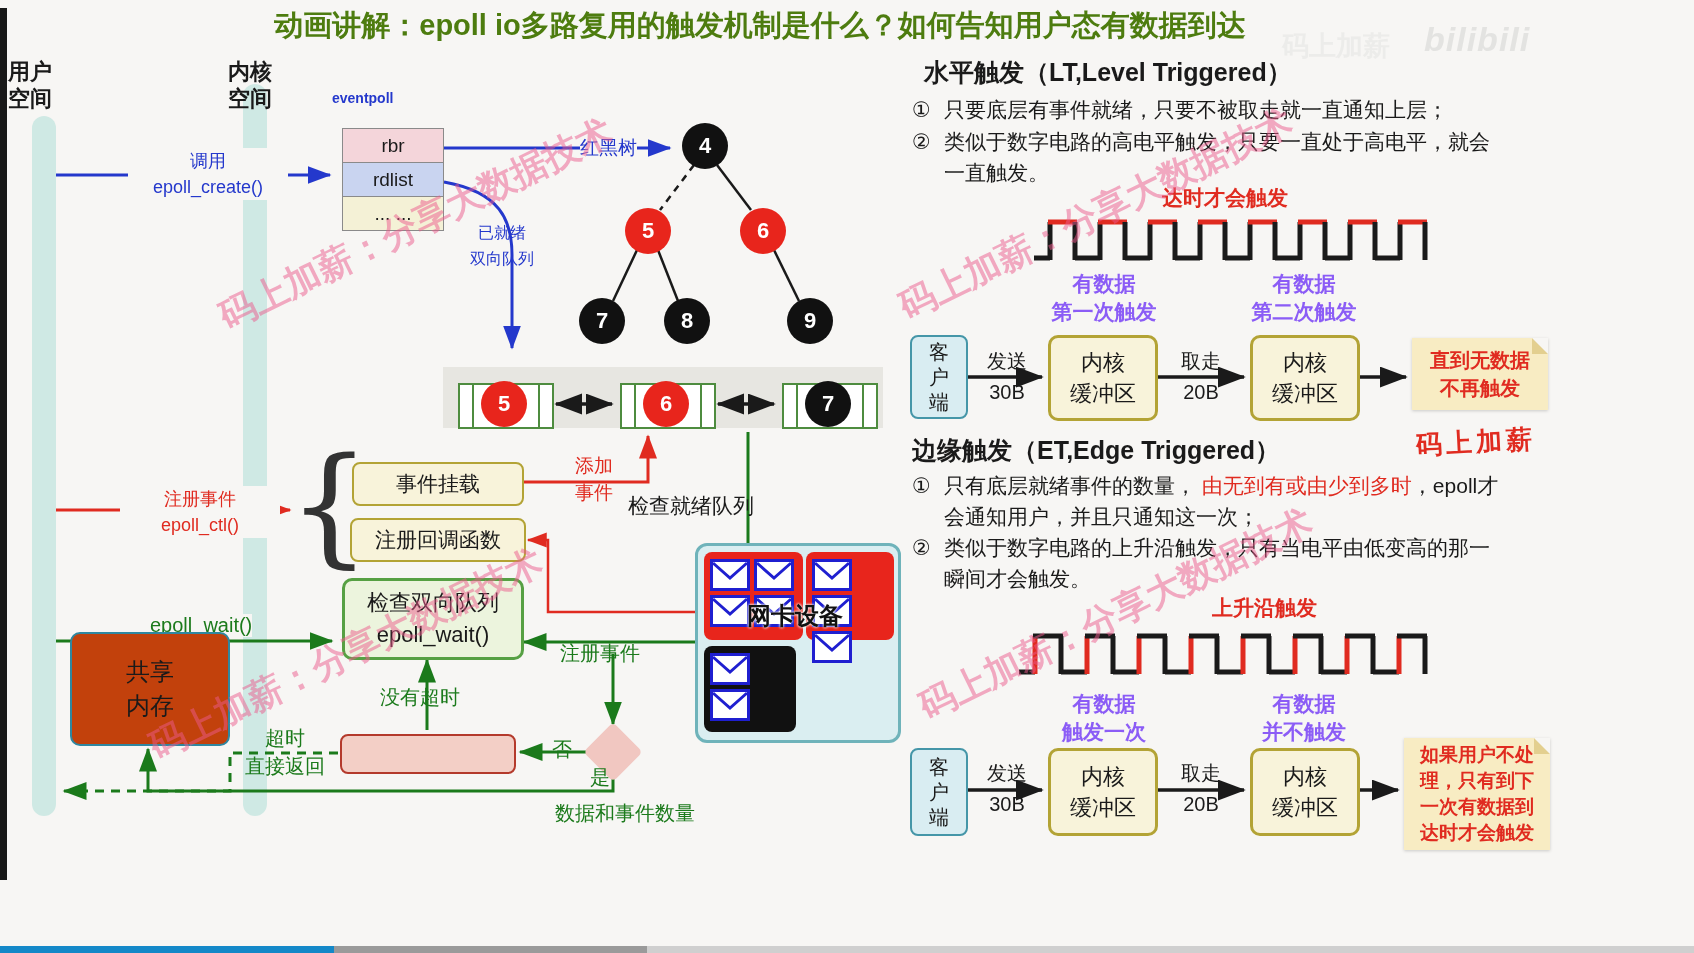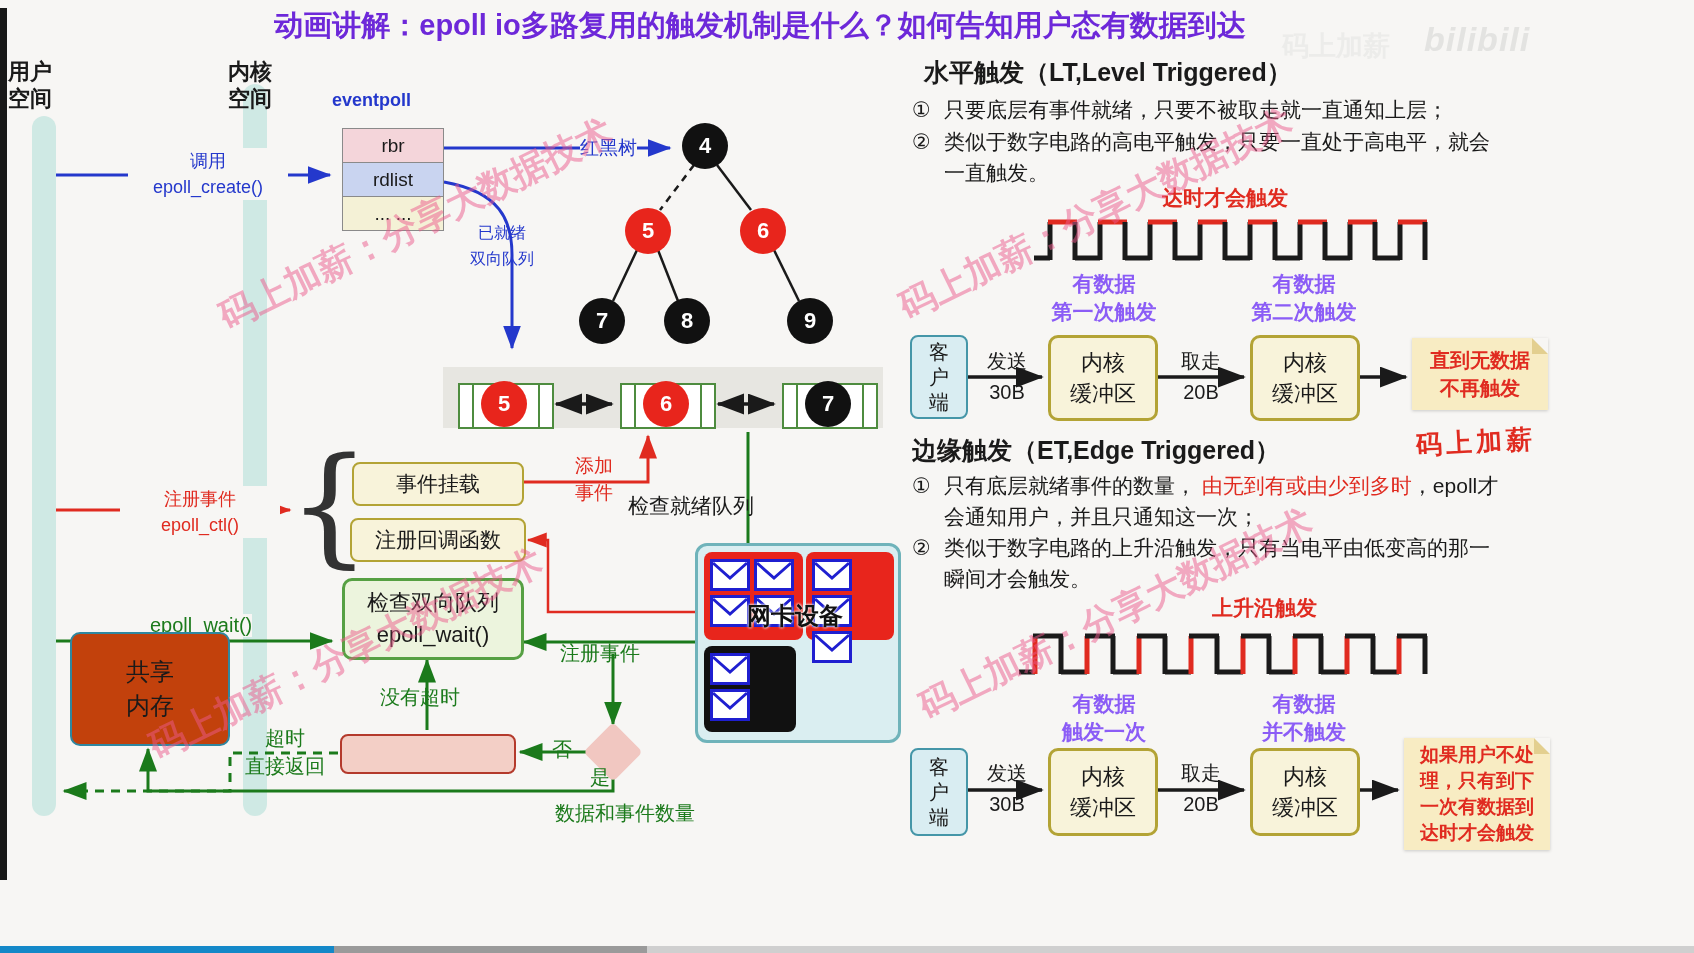--- a/index.html
+++ b/index.html
@@ -7,21 +7,21 @@
          font-family:"Liberation Sans","DejaVu Sans",sans-serif;color:#1a1a1a;}
   .abs{position:absolute;}
   .pre{white-space:pre-line;}
   .ctr{text-align:center;}
   
   #bars{z-index:1;} svg#overlay{position:absolute;left:0;top:0;z-index:2;pointer-events:none;}
   .lay3{z-index:3;} .lay4{z-index:4;}
   
   #edge{left:0;top:8px;width:7px;height:872px;background:#181818;z-index:6;}
   
-  #title{left:130px;top:6px;width:1260px;font-size:29px;font-weight:bold;color:#6d28d9;text-align:center;}
+  #title{left:130px;top:6px;width:1260px;font-size:29px;font-weight:bold;color:#4d7c0f;text-align:center;}
   
   .vbar{width:24px;border-radius:12px;background:#cfe9e4;position:absolute;}
   .space-label{font-size:22px;font-weight:bold;line-height:27px;}
   
   #struct{left:342px;top:128px;width:100px;border:1.5px solid #8a8a8a;}
   .srow{height:33px;line-height:33px;text-align:center;font-size:19px;border-bottom:1.5px solid #8a8a8a;}
   .srow:last-child{border-bottom:none;}
   .blue{color:#2438cc;} .red{color:#e02b20;} .green{color:#1b7a1b;}
   .lblbg{background:#f7f6f4;}
   
@@ -216,21 +216,21 @@
 
   <div class="abs" id="edge"></div>
 
   <div class="abs lay3" id="title">动画讲解：epoll io多路复用的触发机制是什么？如何告知用户态有数据到达</div>
 
   <div class="abs lay3 space-label pre" style="left:8px;top:58px;">用户
 空间</div>
   <div class="abs lay3 space-label pre" style="left:228px;top:58px;">内核
 空间</div>
 
-  <div class="abs lay3 blue" style="left:332px;top:90px;font-size:18px;font-weight:bold;">eventpoll</div>
+  <div class="abs lay3 blue" style="left:332px;top:90px;font-size:14px;font-weight:bold;">eventpoll</div>
   <div class="abs lay3" id="struct">
     <div class="srow" style="background:#f4d5da;">rbr</div>
     <div class="srow" style="background:#c9d4f0;">rdlist</div>
     <div class="srow" style="background:#f4f1d6;">... ...</div>
   </div>
 
   <div class="abs lay3 blue pre ctr lblbg" style="left:128px;top:148px;width:160px;font-size:18px;line-height:26px;">调用
 epoll_create()</div>
   <div class="abs lay3 blue lblbg" style="left:580px;top:135px;font-size:19px;">红黑树</div>
   <div class="abs lay3 blue pre ctr" style="left:450px;top:220px;width:104px;font-size:16px;line-height:26px;text-align:center;">已就绪

